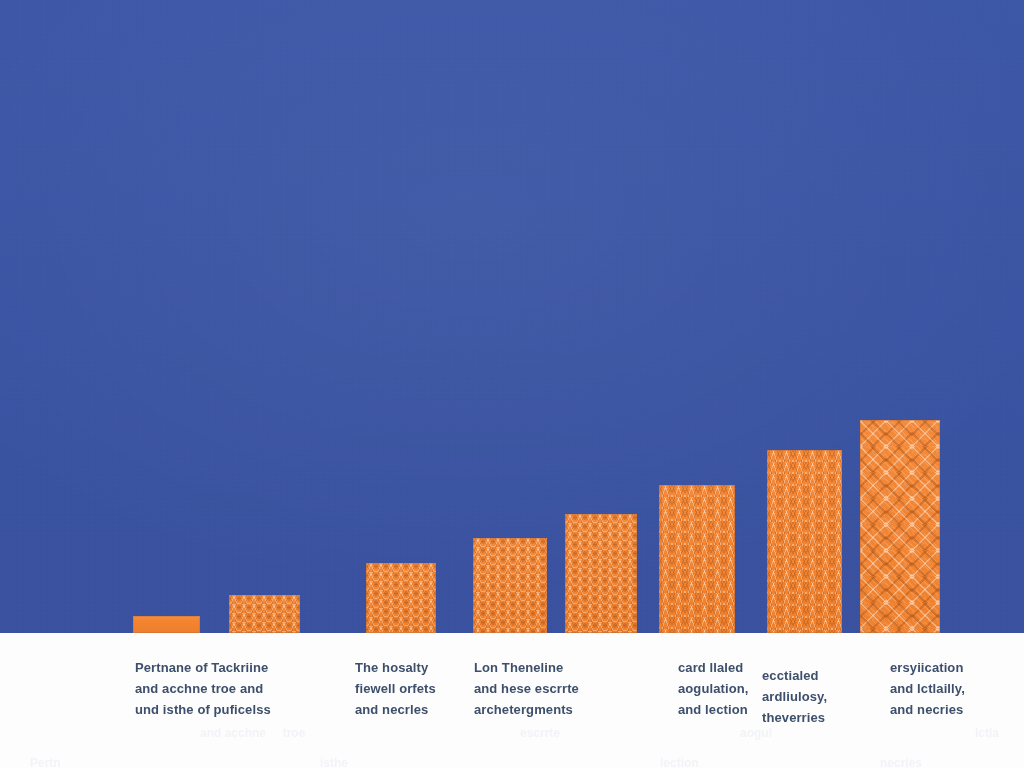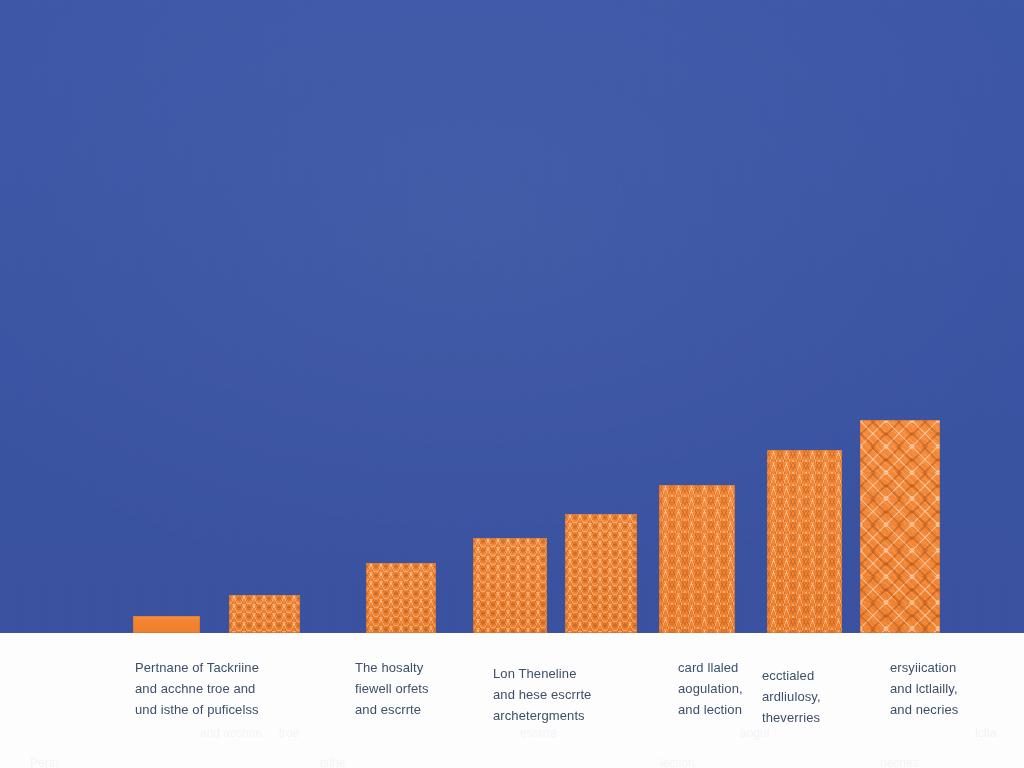--- a/index.html
+++ b/index.html
@@ -11,20 +11,21 @@
   body {
     font-family: "Liberation Sans", sans-serif;
   }
 
   #stage {
     position: relative;
     width: 1024px;
     height: 768px;
     overflow: hidden;
     background: #fde047;
+    font-weight: bold;
   }
 
   
   #plot-area {
     position: absolute;
     left: 0;
     top: 0;
     width: 1024px;
     height: 633px;
     background: #3a54a4;
@@ -163,22 +164,22 @@
       </div>
   </div>
 
   <div id="caption-strip">
     <div id="captions-layer">
         <div class="caption" style="left: 135px; top: 24px;">Pertnane of Tackriine
 and acchne troe and
 und isthe of puficelss</div>
         <div class="caption" style="left: 355px; top: 24px;">The hosalty
 fiewell orfets
-and escrrte</div>
-        <div class="caption" style="left: 493px; top: 24px; margin-top: 6px;">Lon Theneline
+and necrles</div>
+        <div class="caption" style="left: 474px; top: 24px;">Lon Theneline
 and hese escrrte
 archetergments</div>
         <div class="caption" style="left: 678px; top: 24px;">card llaled
 aogulation,
 and lection</div>
         <div class="caption" style="left: 762px; top: 32px;">ecctialed
 ardliulosy,
 theverries</div>
         <div class="caption" style="left: 890px; top: 24px;">ersyiication
 and lctlailly,

